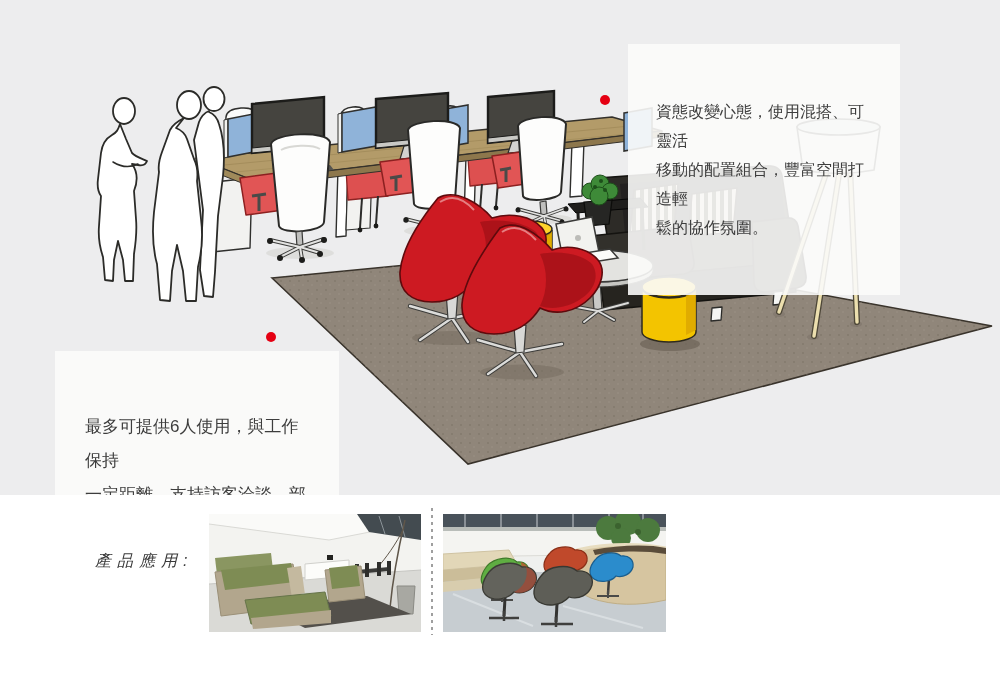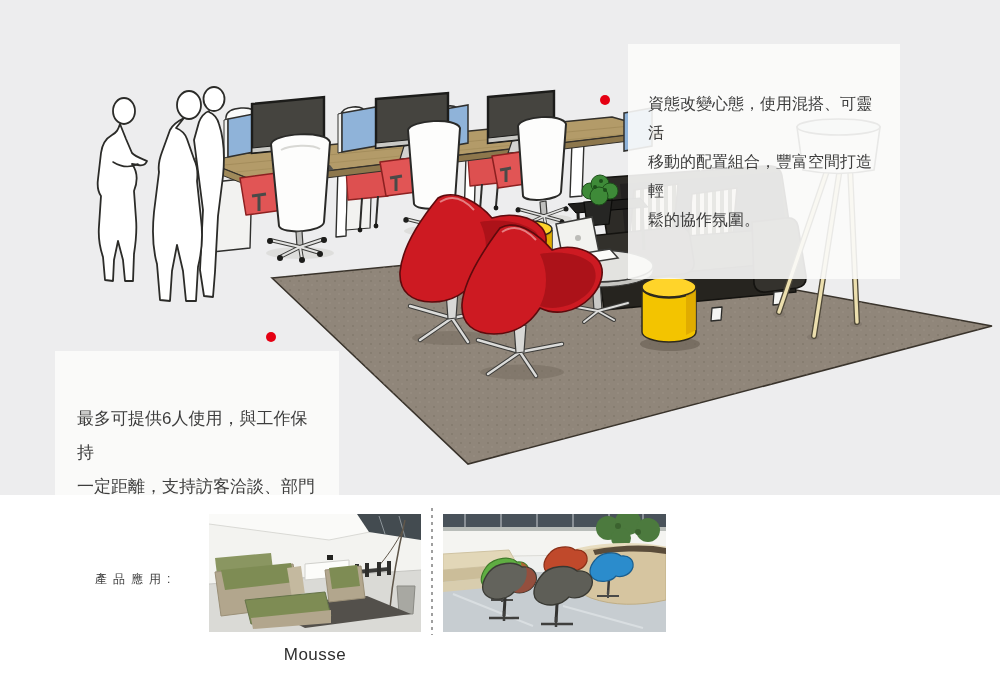--- a/index.html
+++ b/index.html
@@ -7,29 +7,29 @@
     width:1000px;height:698px;overflow:hidden;position:relative;
     font-family:"Liberation Sans","DejaVu Sans",sans-serif;
     background:#ffffff;color:#3f3f3f;
   }
   .hero{position:relative;width:1000px;height:495px;background:#ededee;}
   .scene{position:absolute;left:0;top:0;width:1000px;height:495px;display:block;}
   .callout{
     position:absolute;background:rgba(251,251,250,0.9);
     color:#3d3d3d;white-space:pre-line;box-sizing:border-box;
   }
-  .callout p{margin:4px;}
+  .callout p{margin:12px;}
   .callout-tr{left:628px;top:44px;width:272px;padding:12px 14px 12px 16px;font-size:16px;line-height:29px;}
   .callout-left{left:55px;top:351px;width:284px;padding:13px 16px 14px 18px;font-size:17px;line-height:34px;}
   .dot{position:absolute;width:10px;height:10px;border-radius:50%;background:#e50012;}
   .dot-tr{left:600px;top:95px;}
   .dot-left{left:266px;top:332px;}
   .products{position:relative;width:1000px;height:203px;background:#ffffff;}
   .products-label{
-    position:absolute;left:95px;top:76px;font-size:12px;letter-spacing:6px;color:#3a3a3a;
+    position:absolute;left:95px;top:56px;font-size:16px;letter-spacing:6px;color:#3a3a3a;font-style:italic;
   }
   .product{position:absolute;margin:0;top:19px;}
   .product-1{left:209px;width:212px;}
   .product-2{left:443px;width:223px;}
   .product svg{display:block;}
   .product figcaption{
     text-align:center;margin-top:13px;font-size:17px;color:#2f2f2f;letter-spacing:0.5px;
   }
   .divider{
     position:absolute;left:431px;top:13px;width:2px;height:127px;
@@ -368,21 +368,20 @@
       <polygon points="78,54 92,52 97,88 84,90" fill="#c4b99f"></polygon>
       <polygon points="116,56 152,52 156,84 120,88" fill="#b2a68d" stroke="#9a8f77" stroke-width="1"></polygon>
       <polygon points="120,54 148,51 151,72 123,75" fill="#7e8c54"></polygon>
       <ellipse cx="102" cy="84" rx="15" ry="5" fill="#f2f2ee" stroke="#cfcfc9" stroke-width="1"></ellipse>
       <polygon points="99,84 105,84 104,97 100,97" fill="#c08a4e"></polygon>
       <circle cx="98" cy="82" r="1.6" fill="#333331"></circle>
         <circle cx="105" cy="83" r="1.6" fill="#4a5a3a"></circle>
       <polygon points="36,86 116,78 122,102 42,110" fill="#7e8c54" stroke="#66744a" stroke-width="1"></polygon>
       <polygon points="42,104 122,96 122,109 44,115" fill="#b2a68d"></polygon>
     </svg>
-    <figcaption>Mousse</figcaption>
   </figure>
 
   <div class="divider"></div>
 
   <figure class="product product-2">
     <svg width="223" height="118" viewBox="0 0 223 118" role="img">
       <rect width="223" height="118" fill="#eff0ee"></rect>
       <rect x="0" y="0" width="223" height="13" fill="#49525a"></rect>
       <g stroke="#c9ccd0" stroke-width="1">
         <line x1="22" y1="0" x2="22" y2="13"></line>

